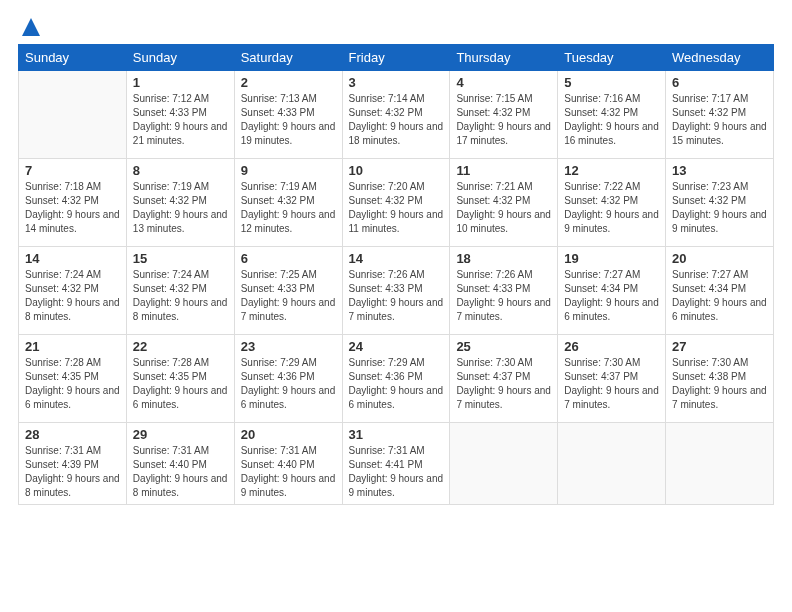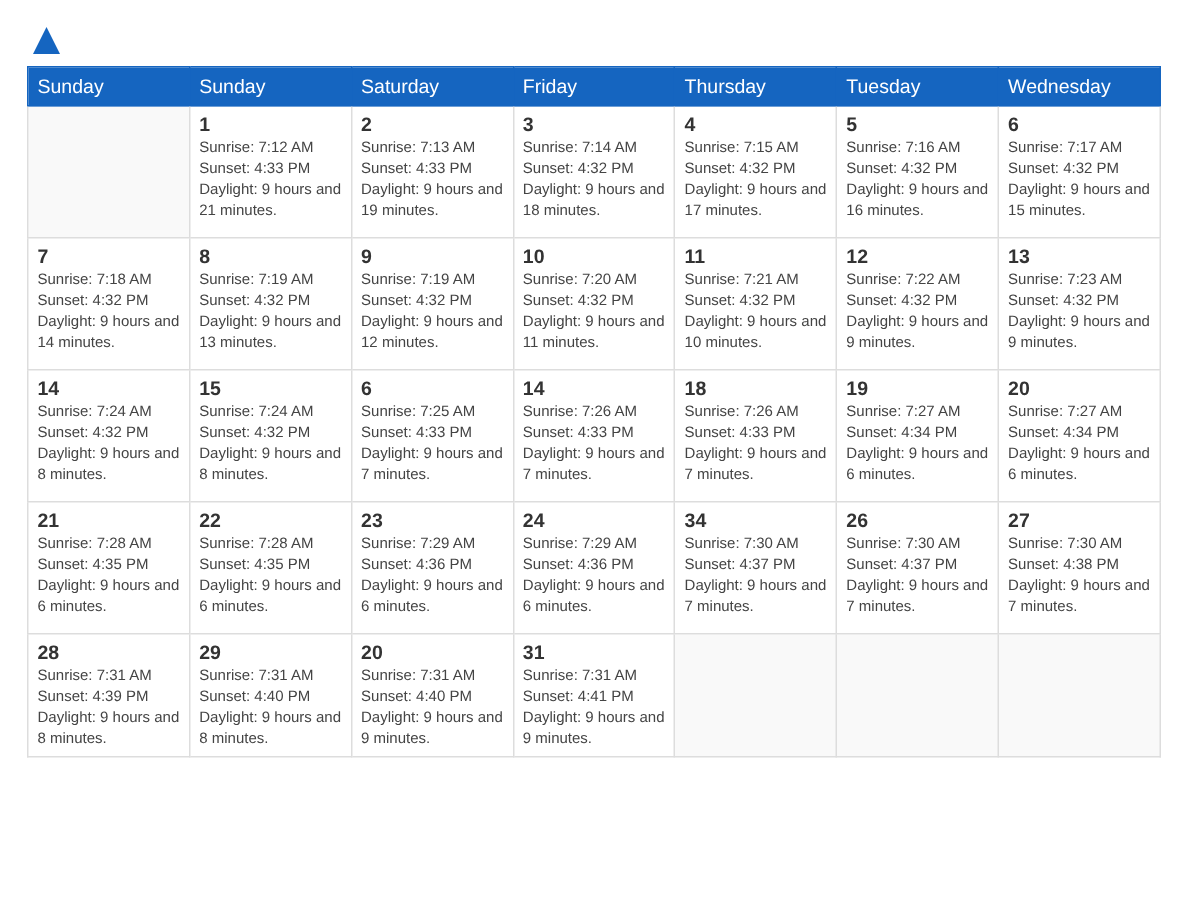--- a/index.html
+++ b/index.html
@@ -225,21 +225,21 @@
           </td>
           <td>
             <span class="day-number">23</span>
             <div class="cell-text">Sunrise: 7:29 AM<br>Sunset: 4:36 PM<br>Daylight: 9 hours and 6 minutes.</div>
           </td>
           <td>
             <span class="day-number">24</span>
             <div class="cell-text">Sunrise: 7:29 AM<br>Sunset: 4:36 PM<br>Daylight: 9 hours and 6 minutes.</div>
           </td>
           <td>
-            <span class="day-number">34</span>
+            <span class="day-number">25</span>
             <div class="cell-text">Sunrise: 7:30 AM<br>Sunset: 4:37 PM<br>Daylight: 9 hours and 7 minutes.</div>
           </td>
           <td>
             <span class="day-number">26</span>
             <div class="cell-text">Sunrise: 7:30 AM<br>Sunset: 4:37 PM<br>Daylight: 9 hours and 7 minutes.</div>
           </td>
           <td>
             <span class="day-number">27</span>
             <div class="cell-text">Sunrise: 7:30 AM<br>Sunset: 4:38 PM<br>Daylight: 9 hours and 7 minutes.</div>
           </td>

